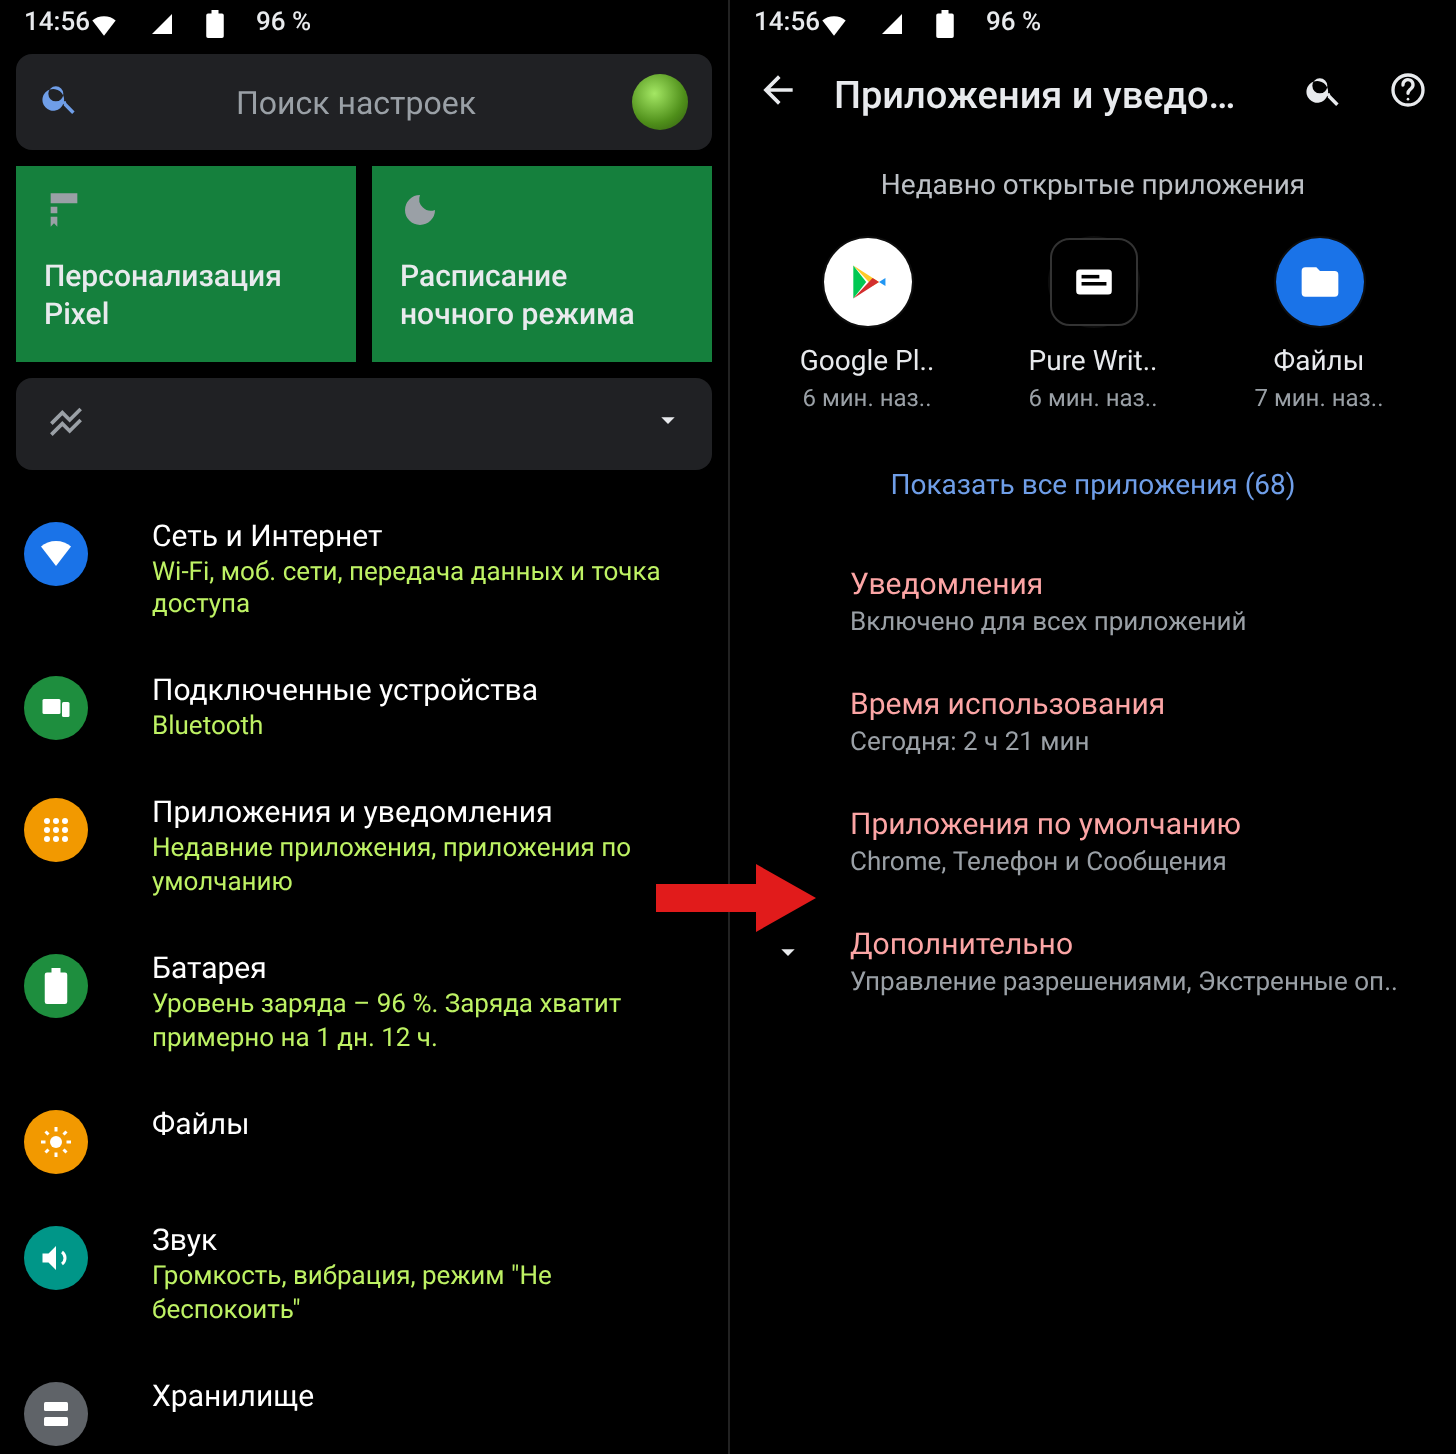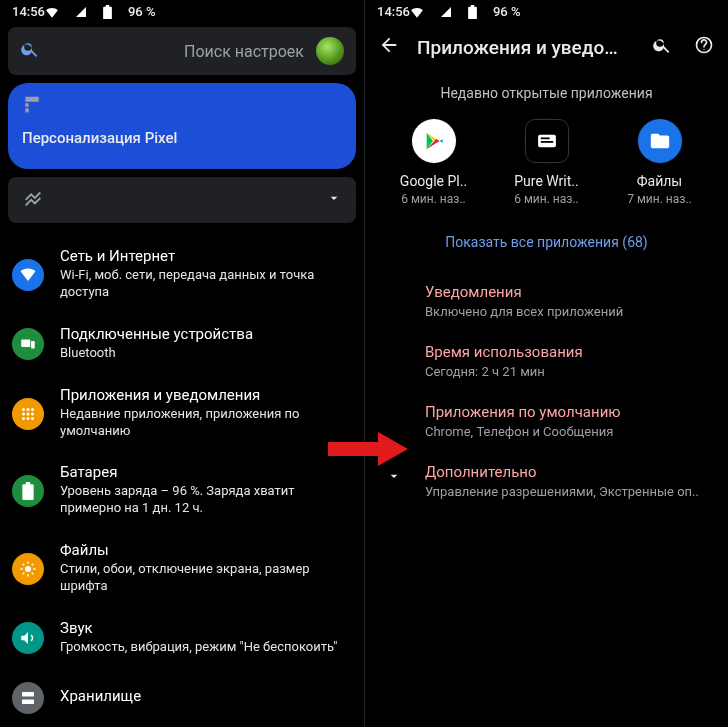--- a/index.html
+++ b/index.html
@@ -38,34 +38,34 @@
     background: #202124;
     border-radius: 8px;
     display: flex;
     align-items: center;
     padding: 10px 12px;
     margin: 6px 0 8px 0;
     gap: 12px;
   }
   .searchbar .search-text {
     flex: 1;
-    text-align: right;
+    text-align: center;
     color: #9aa0a6;
     font-size: 16px;
   }
   .avatar {
     width: 28px; height: 28px; border-radius: 50%;
     background: radial-gradient(circle at 40% 35%, #a4e764 0%, #4f8f1a 60%, #2e5510 100%);
   }
 
   .tiles-row { display: flex; gap: 8px; }
   .tile {
     flex: 1;
-    background: #1d4ed8;
-    border-radius: 20px;
+    background: #15803d;
+    border-radius: 0;
     padding: 12px 14px 14px 14px;
     min-height: 86px;
   }
   .tile .tile-icon { margin-bottom: 10px; }
   .tile .tile-title { font-size: 15px; line-height: 1.25; font-weight: 500; }
 
   .nearby-tile {
     background: #202124;
     border-radius: 8px;
     margin-top: 8px;
@@ -73,33 +73,33 @@
     align-items: center;
     justify-content: space-between;
     padding: 10px 14px;
   }
 
   .list {
     margin-top: 12px;
   }
   .list-item {
     display: flex;
-    align-items: center;
+    align-items: flex-start;
     padding: 12px 8px 12px 4px;
-    gap: 16px;
+    gap: 32px;
   }
   .list-icon {
     width: 32px; height: 32px; border-radius: 50%;
     display: flex; align-items: center; justify-content: center;
     flex-shrink: 0;
     margin-top: 2px;
   }
   .list-text { flex: 1; min-width: 0; }
   .list-title { font-size: 15px; color: #fff; margin-bottom: 2px; }
-  .list-sub { font-size: 13px; color: #e5e5e5; line-height: 1.3; }
+  .list-sub { font-size: 13px; color: #bef264; line-height: 1.3; }
 
   
   .appbar {
     display: flex;
     align-items: flex-end;
     padding: 10px 10px 12px 10px;
     gap: 14px;
   }
   .appbar-title {
     flex: 1;
@@ -203,20 +203,28 @@
     </div>
 
     <div class="tiles-row">
       <div class="tile">
         <div class="tile-icon">
           <svg width="20" height="20" viewBox="0 0 24 24" fill="#9aa0a6">
               <path d="M4 2h16v6H4z M4 10h4v4H4z M4 16h4v6l-2-2-2 2z"></path>
             </svg>
         </div>
         <div class="tile-title">Персонализация Pixel</div>
+      </div>
+      <div class="tile">
+        <div class="tile-icon">
+          <svg width="20" height="20" viewBox="0 0 24 24" fill="#9aa0a6">
+              <path d="M12 3a9 9 0 109 9 7 7 0 01-9-9z"></path>
+            </svg>
+        </div>
+        <div class="tile-title">Расписание ночного режима</div>
       </div>
     </div>
 
     <div class="nearby-tile">
       <span>
         <svg width="22" height="22" viewBox="0 0 24 24" fill="#9aa0a6">
             <path d="M4 14l6-6 4 4 6-6" stroke="#9aa0a6" stroke-width="2" fill="none"></path>
             <path d="M4 20l6-6 4 4 6-6" stroke="#9aa0a6" stroke-width="2" fill="none"></path>
           </svg>
       </span>
@@ -292,21 +300,20 @@
                 <line x1="19" y1="12" x2="22" y2="12"></line>
                 <line x1="5" y1="5" x2="7" y2="7"></line>
                 <line x1="17" y1="17" x2="19" y2="19"></line>
                 <line x1="5" y1="19" x2="7" y2="17"></line>
                 <line x1="17" y1="7" x2="19" y2="5"></line>
               </g>
             </svg>
           </div>
           <div class="list-text">
             <div class="list-title">Файлы</div>
-            <div class="list-sub">Стили, обои, отключение экрана, размер шрифта</div>
           </div>
         </div>
         <div class="list-item">
           <div class="list-icon" style="background:#009688">
             <svg width="18" height="18" viewBox="0 0 24 24" fill="#fff">
               <path d="M3 9v6h4l5 5V4L7 9H3z"></path>
               <path d="M16 8a5 5 0 010 8" stroke="#fff" stroke-width="2" fill="none"></path>
             </svg>
           </div>
           <div class="list-text">

